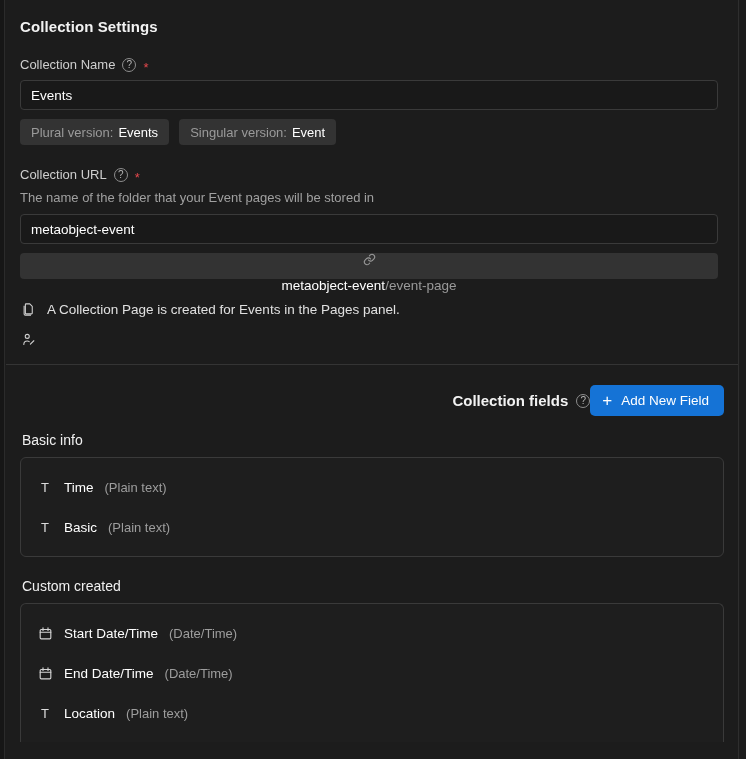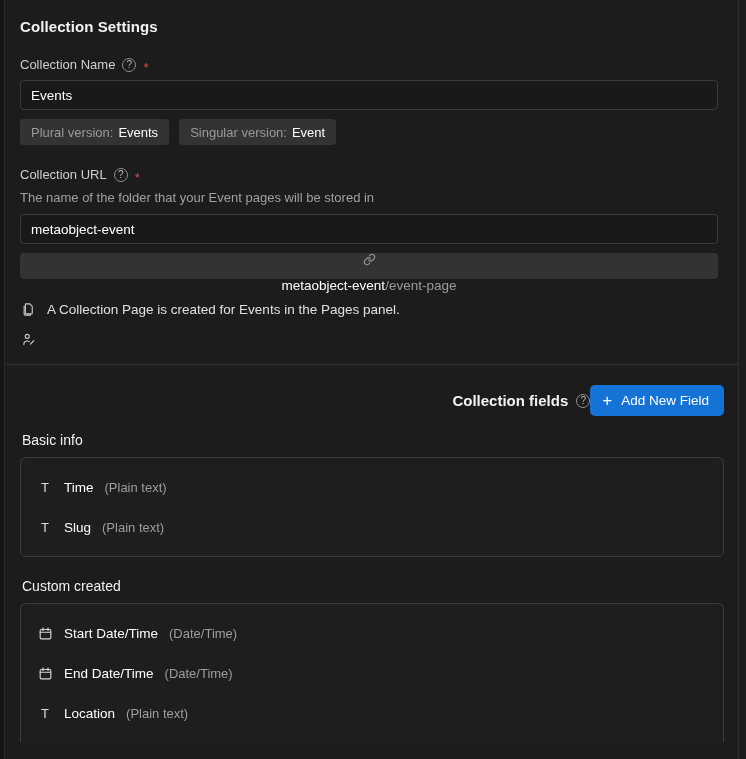--- a/index.html
+++ b/index.html
@@ -351,21 +351,21 @@
           <span class="ficon">
               <span class="t-glyph">T</span>
             </span>
           <span class="fname">Time</span>
           <span class="ftype">(Plain text)</span>
         </div>
         <div class="field-row">
           <span class="ficon">
               <span class="t-glyph">T</span>
             </span>
-          <span class="fname">Slug</span>
+          <span class="fname">Basic</span>
           <span class="ftype">(Plain text)</span>
         </div>
       </div>
 
       <div class="group-title">Custom created</div>
       <div class="field-box last">
         <div class="field-row">
           <span class="ficon">
             <svg width="15" height="15" viewBox="0 0 24 24" fill="none" stroke="#d6d6d6" stroke-width="1.8" stroke-linecap="round">
               <rect x="3.5" y="5.5" width="17" height="15" rx="1.6"></rect>

